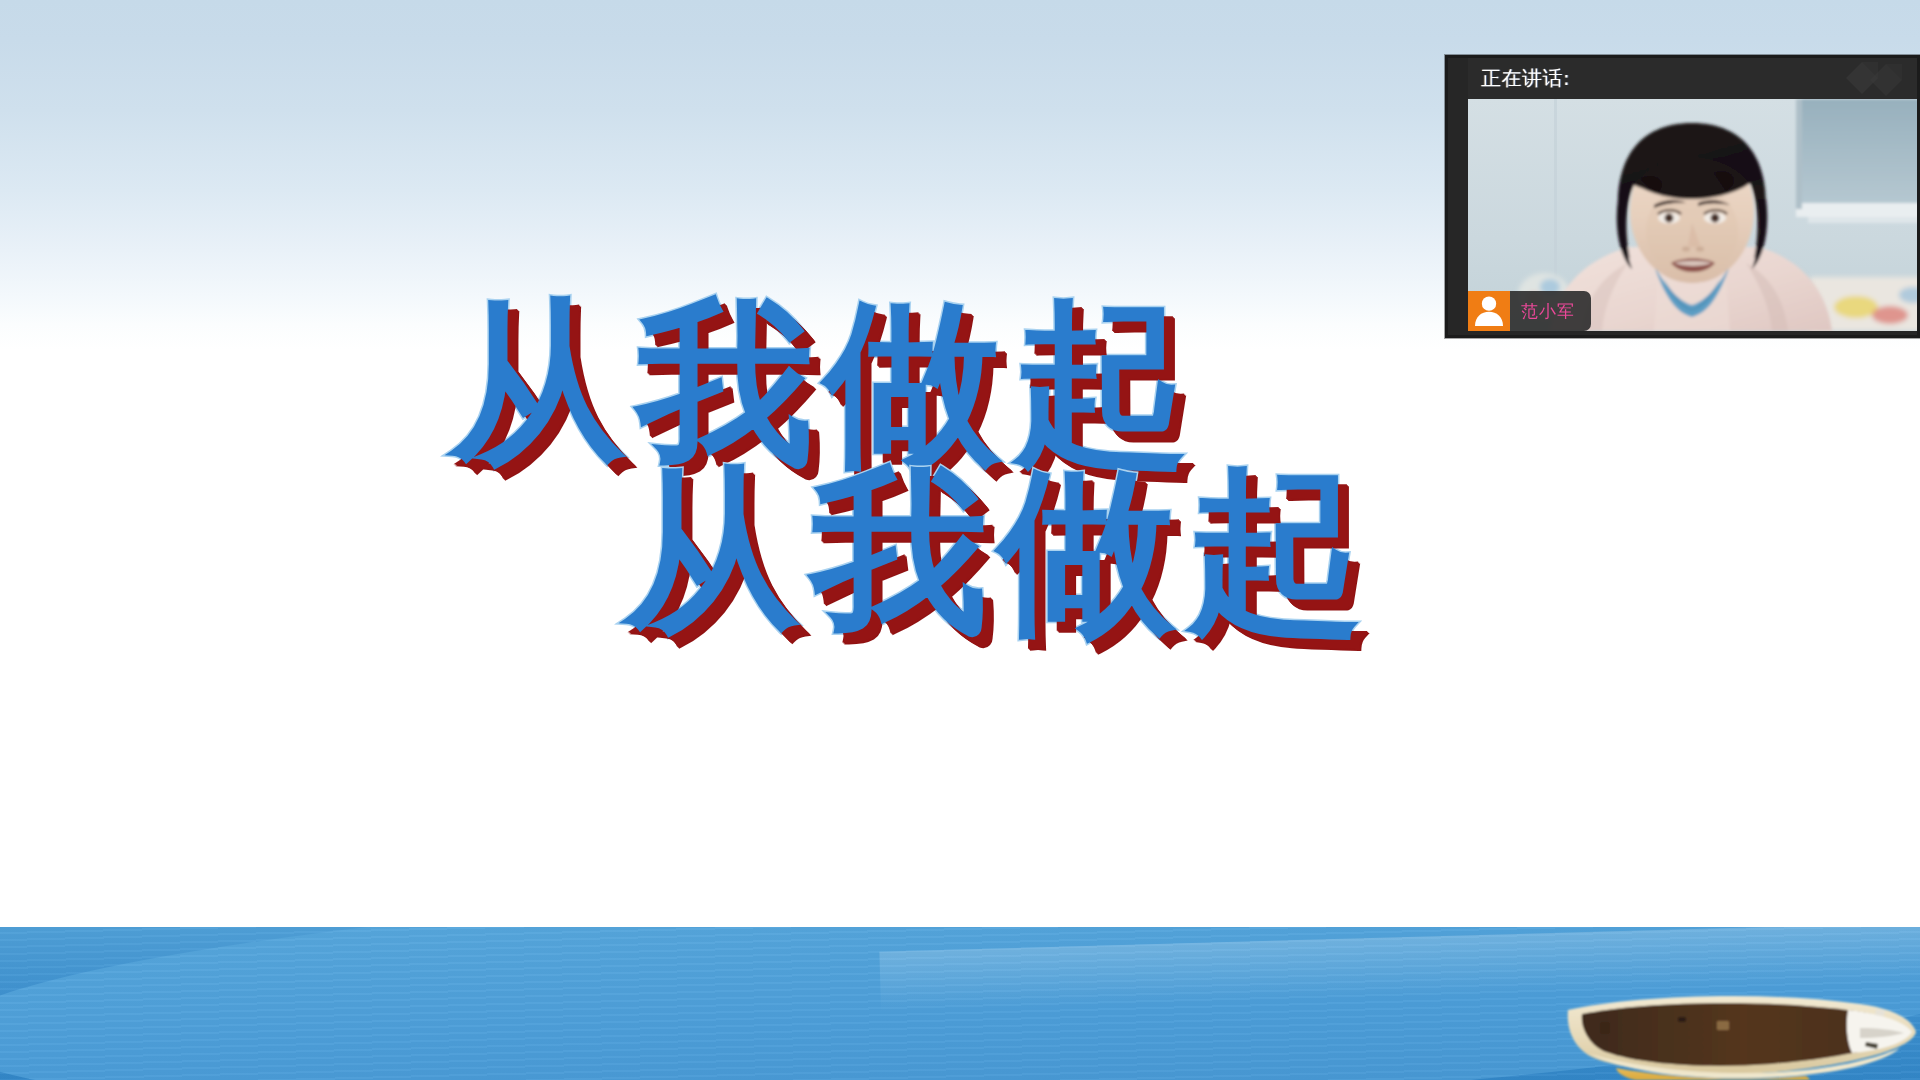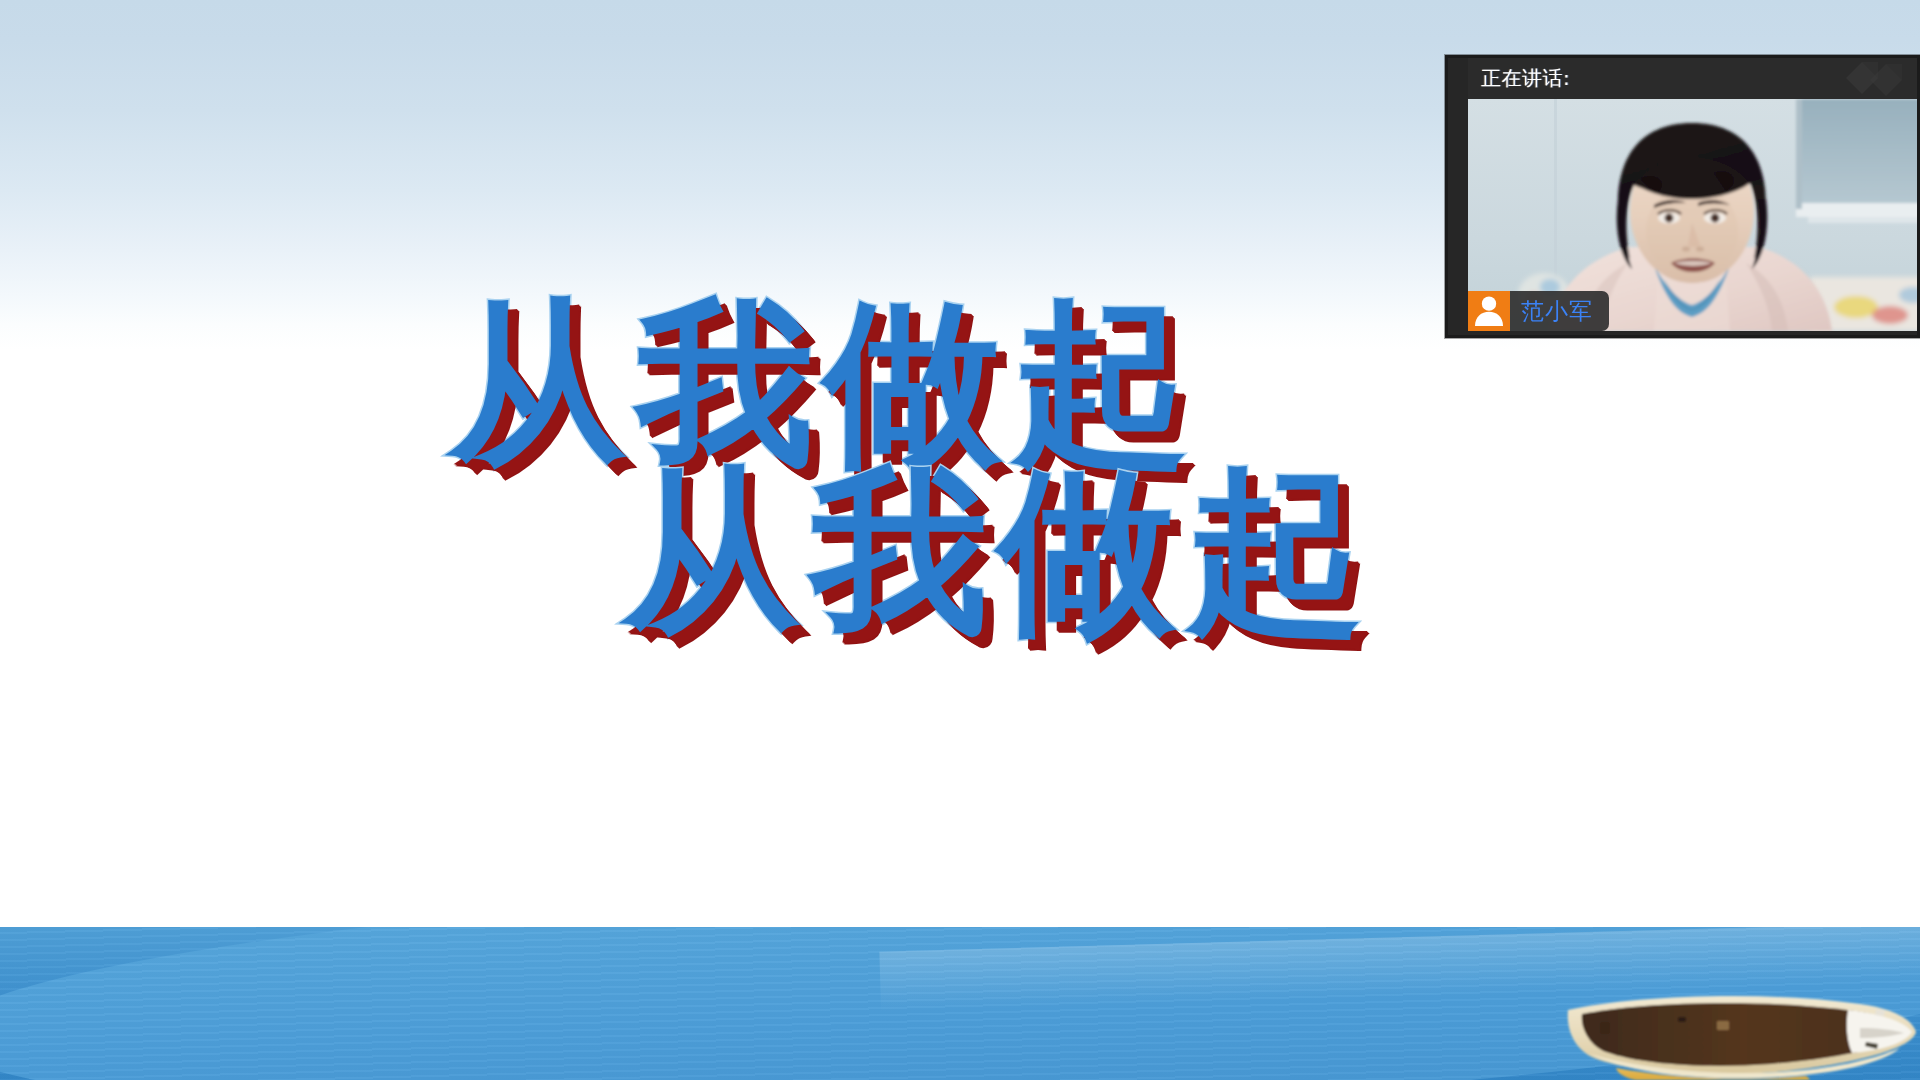--- a/index.html
+++ b/index.html
@@ -176,22 +176,22 @@
     justify-content: center;
   }
   #name-badge .badge-name {
     background: rgba(48,48,48,.92);
     border-top-right-radius: 7px;
     border-bottom-right-radius: 7px;
     display: flex;
     align-items: center;
     padding: 0 16px 0 11px;
     font-family: "DejaVu Sans", "Liberation Sans", sans-serif;
-    font-size: 23px;
-    color: #3b82f6;
+    font-size: 17px;
+    color: #ec4899;
     letter-spacing: 1px;
   }
 </style>
 </head>
 <body>
 
 <div id="stage">
 
   <div id="slide-title">
     <div class="title-line" id="title-line-1">从我做起</div>

